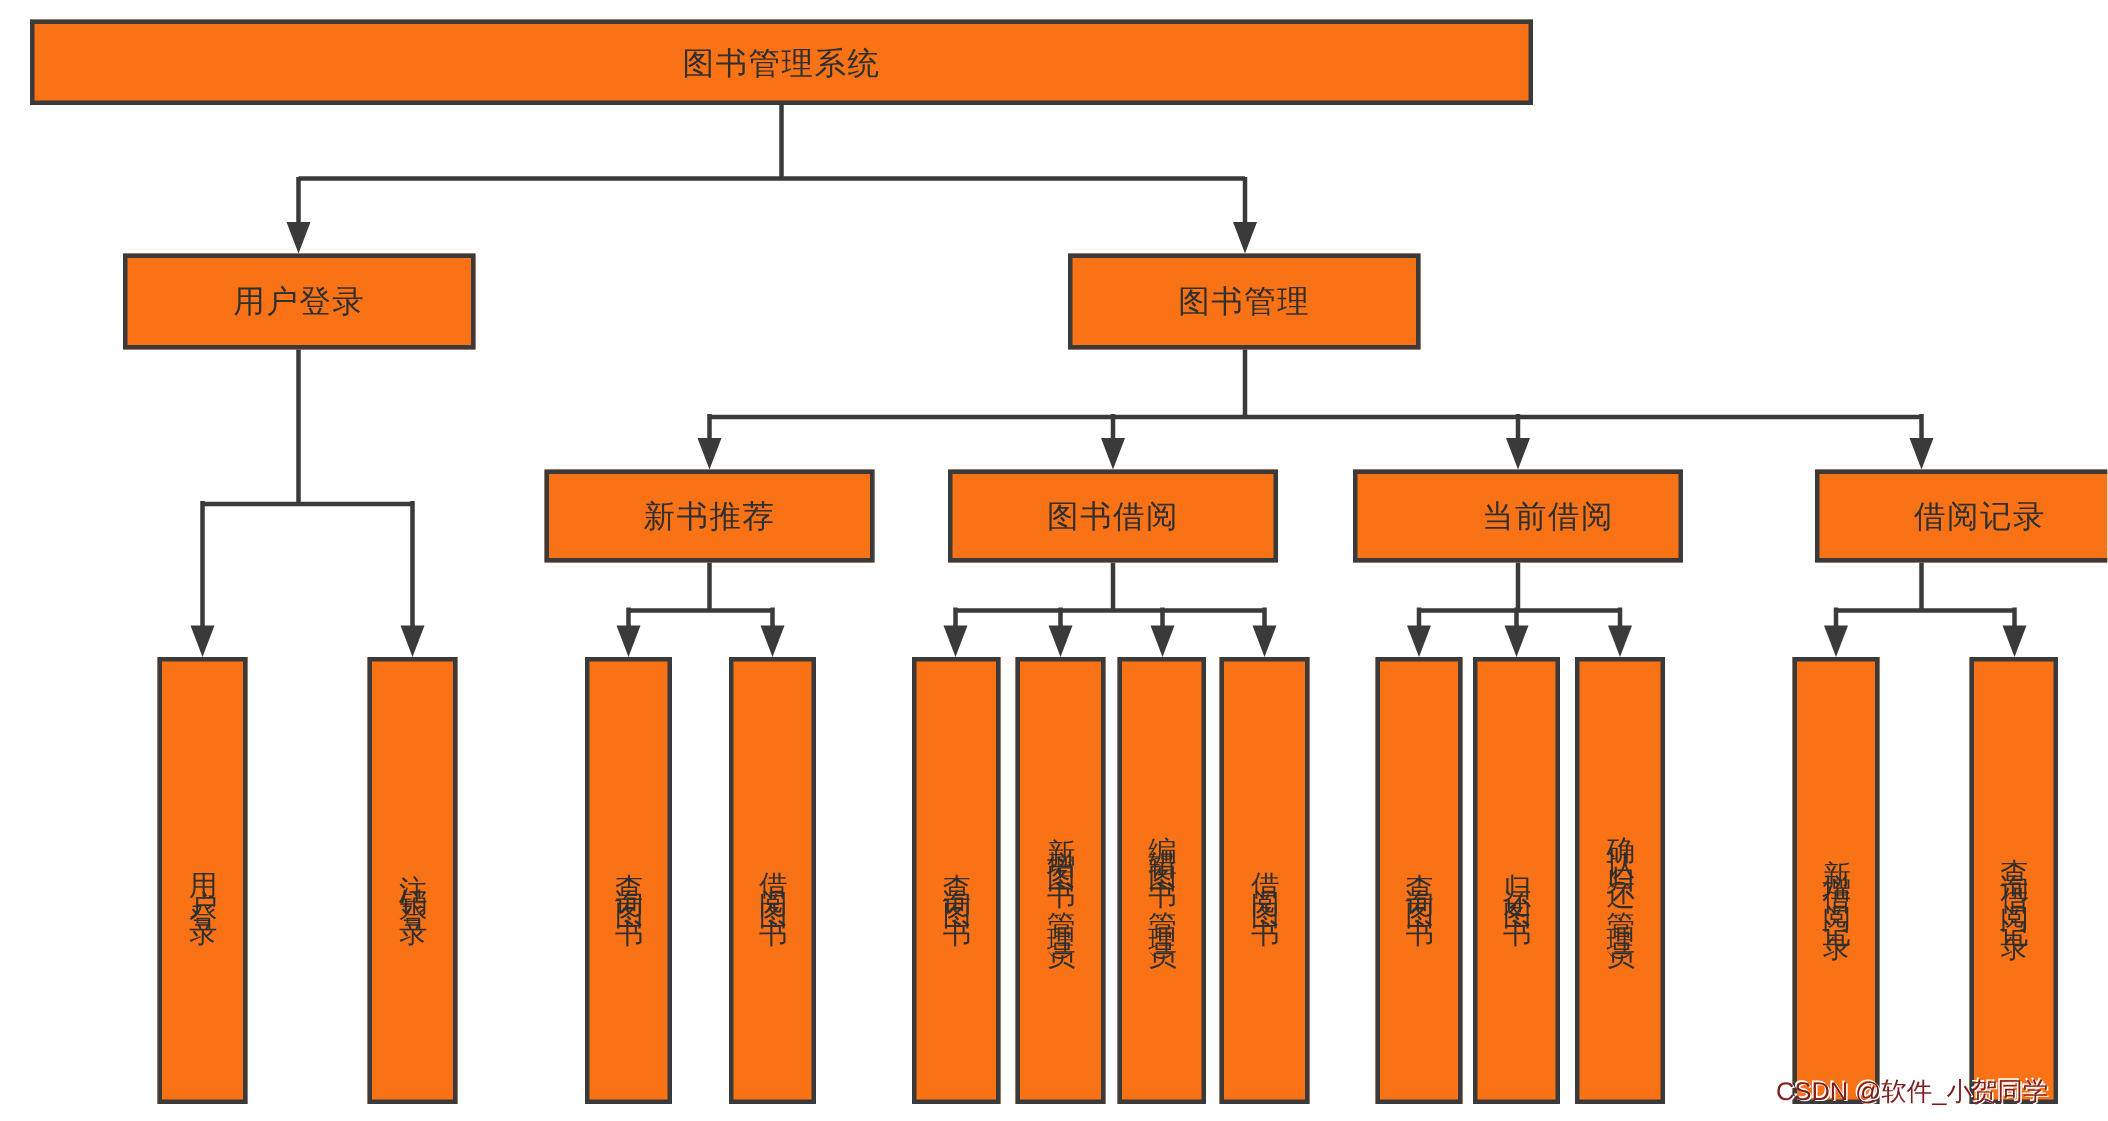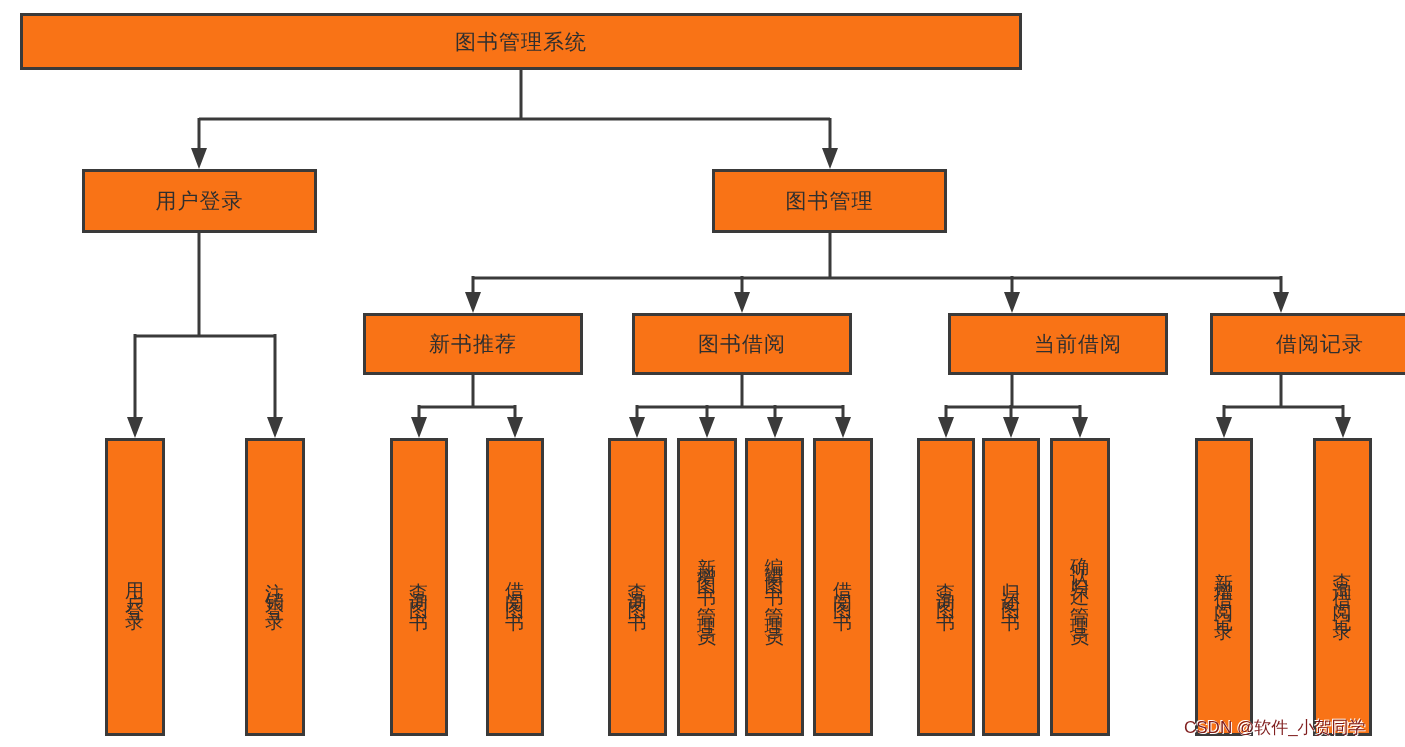--- a/index.html
+++ b/index.html
@@ -109,21 +109,21 @@
   <div class="node lvl3" style="left:363px;">
     <span class="hlabel">新书推荐</span>
   </div>
 
   <div class="node lvl2" style="left:712px;">
     <span class="hlabel">图书管理</span>
   </div>
   <div class="node lvl3" style="left:632px;">
     <span class="hlabel">图书借阅</span>
   </div>
-  <div class="node lvl3" style="left:948px;padding-left:40px;">
+  <div class="node lvl3" style="left:902px;padding-left:40px;">
     <span class="hlabel">当前借阅</span>
   </div>
   <div class="node lvl3" style="left:1171px;margin-left:39px;">
     <span class="hlabel">借阅记录</span>
   </div>
 
   <div class="node leaf" style="left:105px;width:60px;">
     <span class="vtext">用户登录</span>
   </div>
   <div class="node leaf" style="left:245px;width:60px;">

